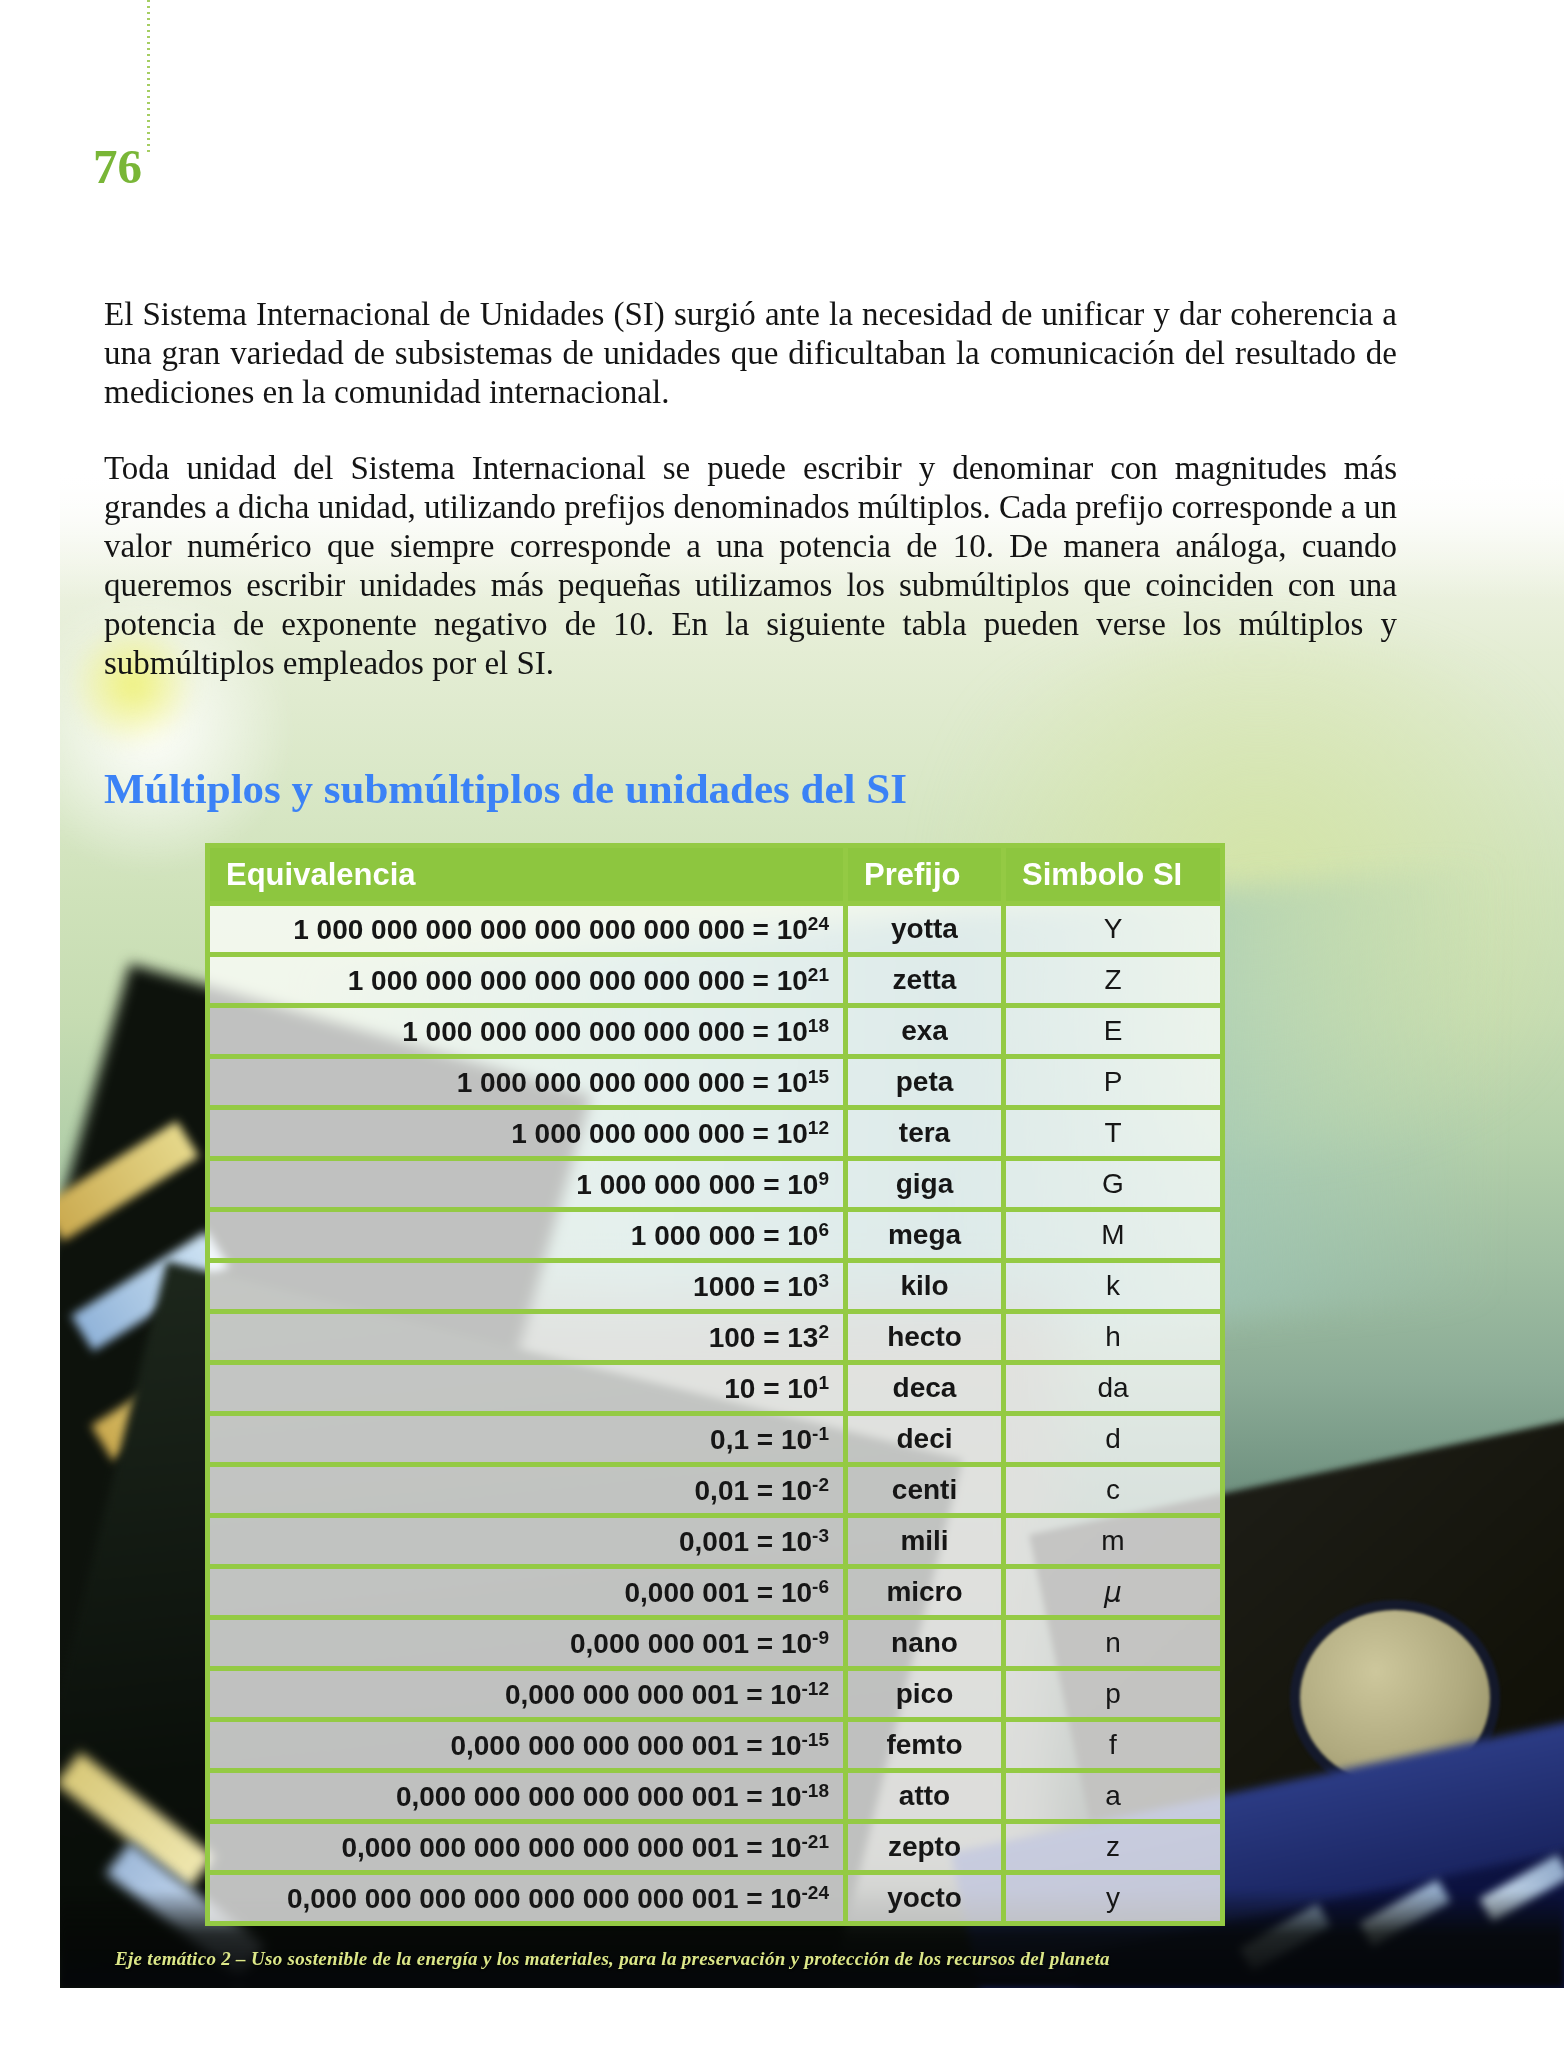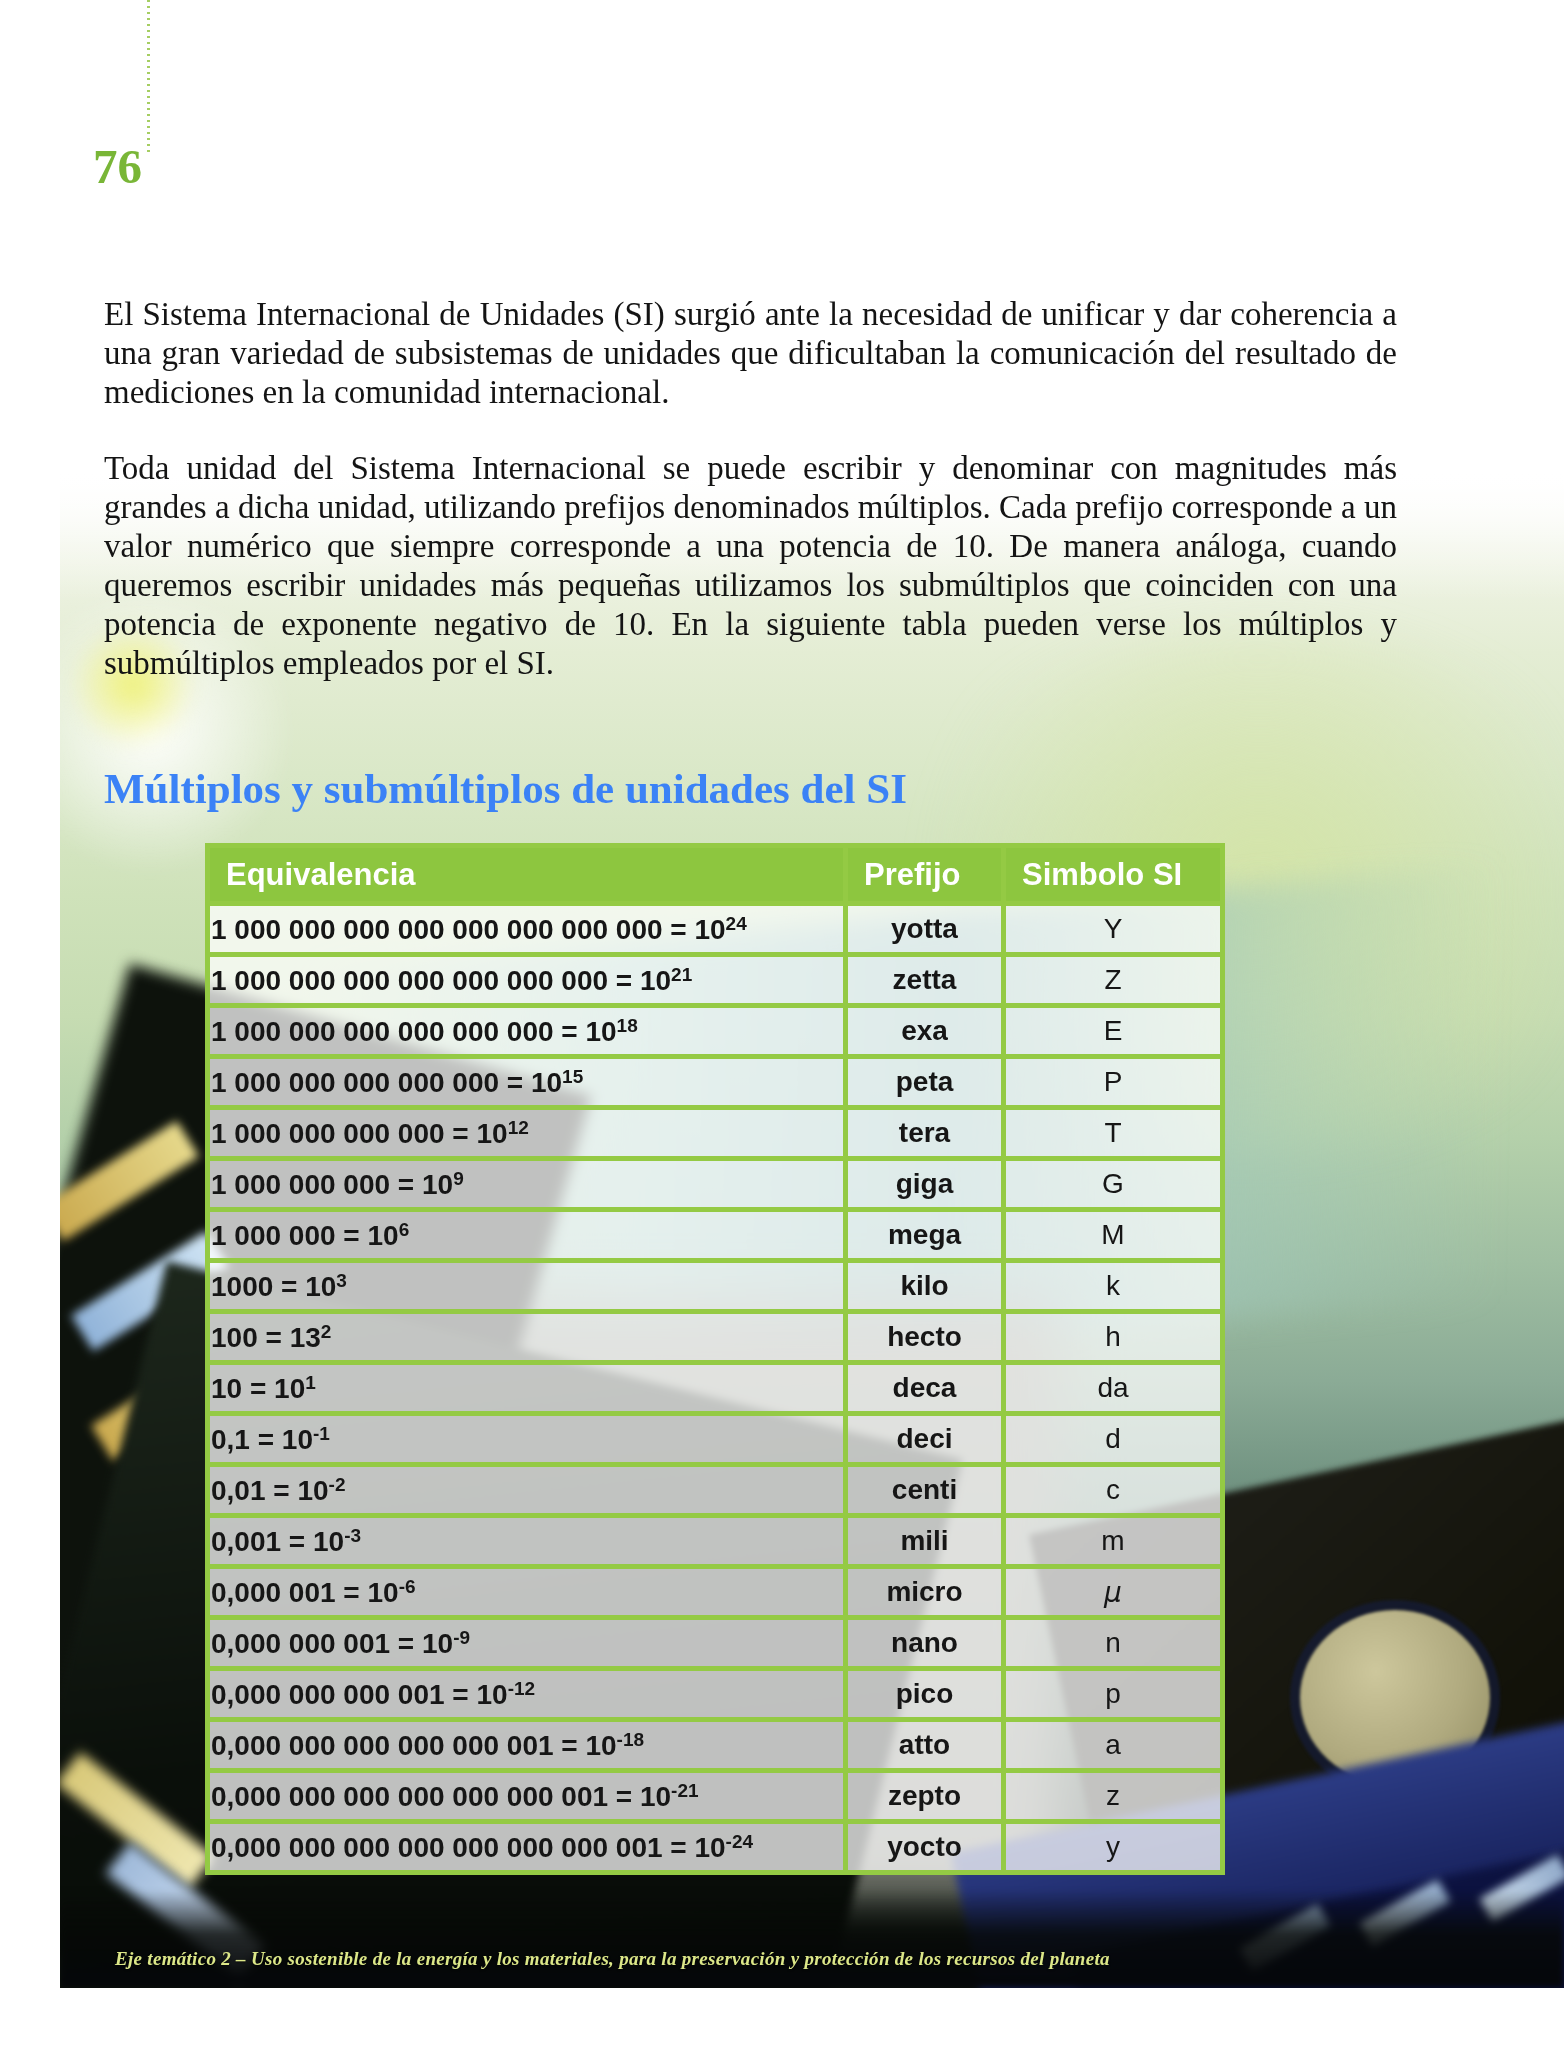--- a/index.html
+++ b/index.html
@@ -73,21 +73,21 @@
     background:linear-gradient(180deg,rgba(6,9,6,0) 0%,rgba(6,9,6,.85) 45%,#05070a 100%);filter:blur(3px);}
 
   
   .si-table{position:absolute;left:205px;top:843px;width:1015px;z-index:10;
     border-collapse:collapse;font-family:"Liberation Sans", sans-serif;table-layout:fixed;}
   .si-table th,.si-table td{border:5px solid #94ca44;}
   .si-table th{background:#8dc63f;color:#ffffff;font-weight:bold;font-size:31px;
     text-align:left;height:53px;padding:0 0 0 16px;}
   .si-table th + th{border-left:3px solid #aad362;}
   .si-table td{background:rgba(255,255,255,.74);height:44px;font-size:28px;color:#161616;}
-  td.eq{padding-right:14px;font-weight:bold;white-space:nowrap;}
+  td.eq{text-align:right;padding-right:14px;font-weight:bold;white-space:nowrap;}
   td.eq sup{font-size:19px;font-weight:bold;position:relative;top:1px;}
   td.pre{text-align:center;font-weight:bold;}
   td.sym{text-align:center;font-weight:normal;}
   td.sym.mu{font-style:italic;font-family:"DejaVu Sans", sans-serif;}
   col.c-eq{width:638px;} col.c-pre{width:158px;} col.c-sym{width:219px;}
 
   
   .footer{position:absolute;left:115px;top:1948px;z-index:12;font-size:19px;font-weight:bold;
     font-style:italic;color:#dce788;letter-spacing:.3px;
     text-shadow:0 1px 2px rgba(0,0,0,.6);}
@@ -223,20 +223,25 @@
           <td class="eq"><span>0,000 000 001 = 10</span><sup>-9</sup></td>
           <td class="pre">nano</td>
           <td class="sym">n</td>
         </tr>
         <tr>
           <td class="eq"><span>0,000 000 000 001 = 10</span><sup>-12</sup></td>
           <td class="pre">pico</td>
           <td class="sym">p</td>
         </tr>
         <tr>
+          <td class="eq"><span>0,000 000 000 000 001 = 10</span><sup>-15</sup></td>
+          <td class="pre">femto</td>
+          <td class="sym">f</td>
+        </tr>
+        <tr>
           <td class="eq"><span>0,000 000 000 000 000 001 = 10</span><sup>-18</sup></td>
           <td class="pre">atto</td>
           <td class="sym">a</td>
         </tr>
         <tr>
           <td class="eq"><span>0,000 000 000 000 000 000 001 = 10</span><sup>-21</sup></td>
           <td class="pre">zepto</td>
           <td class="sym">z</td>
         </tr>
         <tr>

